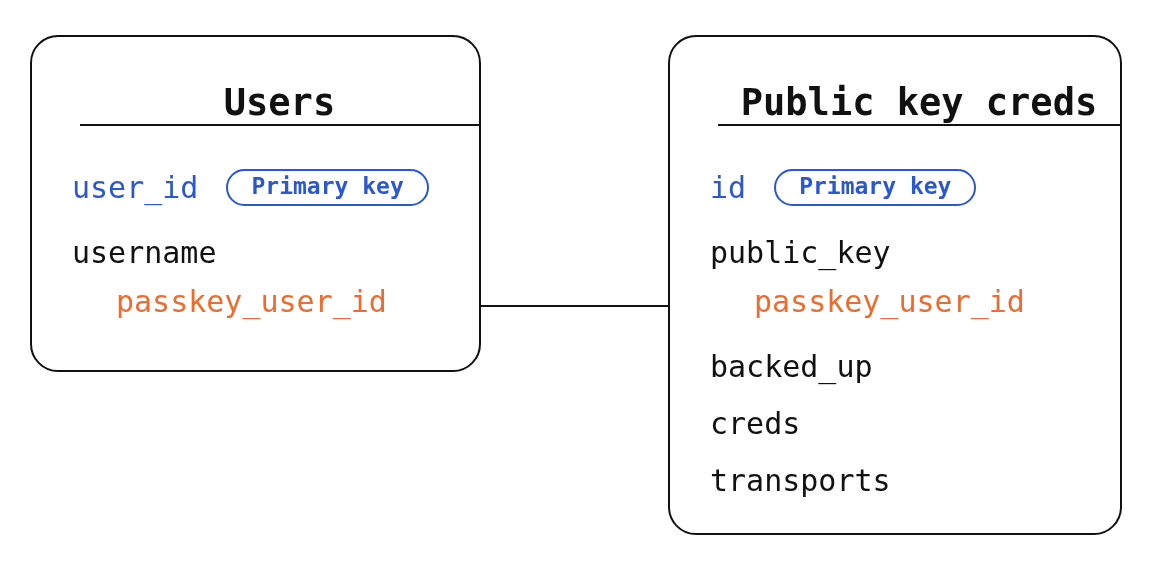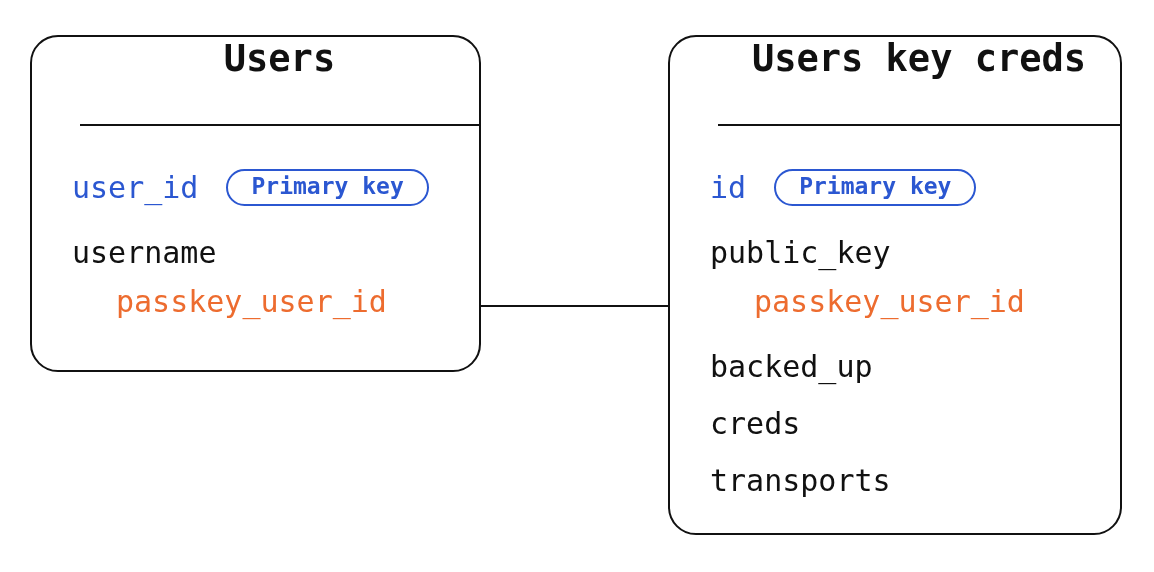--- a/index.html
+++ b/index.html
@@ -23,21 +23,21 @@
     background:var(--background);
     border:2px solid var(--ink);
     border-radius:28px;
     overflow:hidden;
   }
   .table-card.users{left:30px;top:35px;width:451px;height:337px;}
   .table-card.creds{left:668px;top:35px;width:454px;height:500px;}
   .table-header{
     height:89px;
     border-bottom:2px solid var(--ink);
-    display:flex;align-items:flex-start;justify-content:center;margin-left:48px;
+    display:flex;align-items:flex-end;justify-content:center;margin-left:48px;
   }
   .table-title{
     font-size:37px;
     font-weight:700;
     letter-spacing:0;
     color:var(--ink);
     white-space:nowrap;
   }
   .fields{
     padding:33px 0 0 40px;
@@ -94,21 +94,21 @@
       <div class="field-row">
         <span class="fname" data-color="orange">passkey_user_id</span>
       </div>
     </div>
   </div>
 
   <div class="relationship-line"></div>
 
   <div class="table-card creds">
     <div class="table-header">
-      <span class="table-title">Users key creds</span>
+      <span class="table-title">Public key creds</span>
     </div>
     <div class="fields">
       <div class="field-row">
         <span class="fname" data-color="blue">id</span>
         <span class="badge">Primary key</span>
       </div>
       <div class="field-row">
         <span class="fname" data-color="ink">public_key</span>
       </div>
       <div class="field-row">

